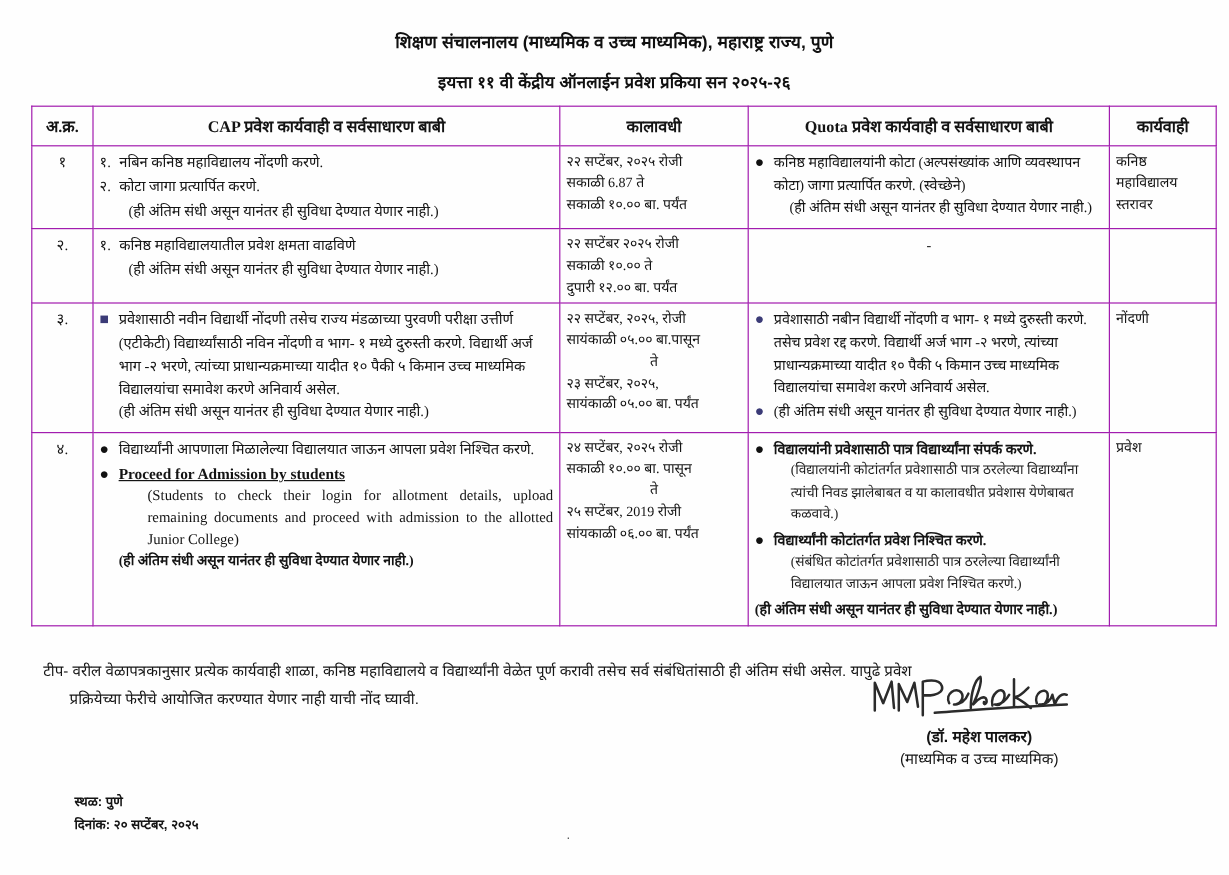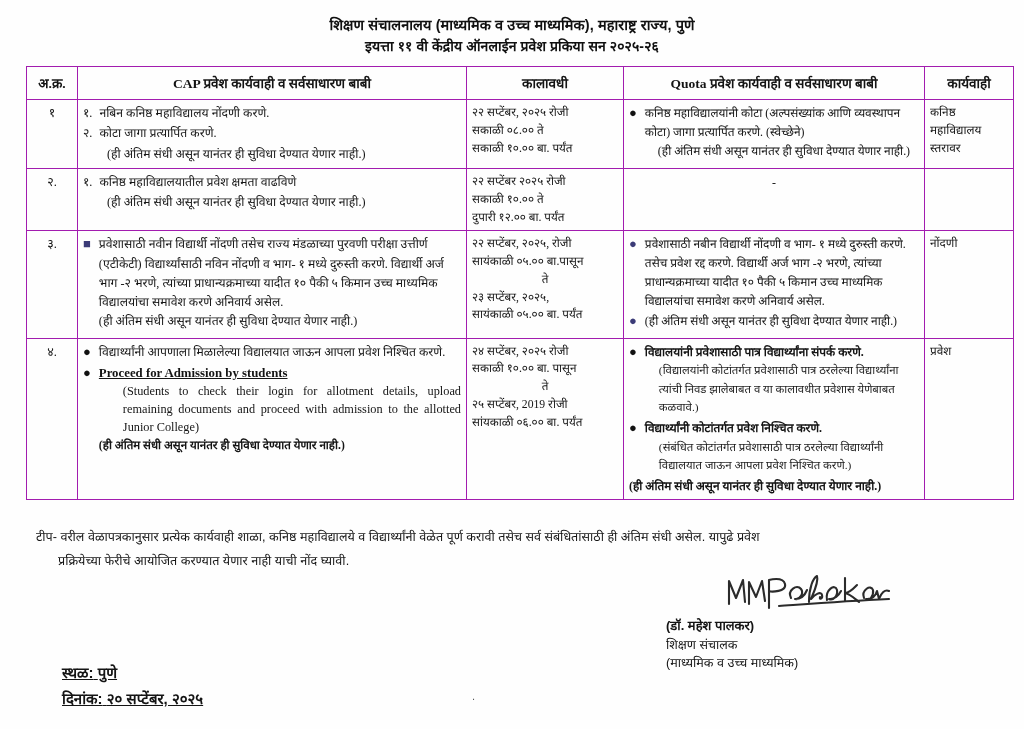--- a/index.html
+++ b/index.html
@@ -26,20 +26,21 @@
   .doc-head {
     padding-top: 14px;
     text-align: center;
     line-height: 1.55;
   }
   .doc-head .line {
     font-size: 14.5px;
     font-weight: bold;
     color: #101010;
     letter-spacing: 0.1px;
+    margin-top: 11px;
   }
   .doc-head .line2 { font-size: 14px; }
   .doc-head .line3 { font-size: 13.5px; }
 
   
   .tbl-wrap {
     margin: 8px 26px 0 26px;
   }
   table.sched {
     width: 100%;
@@ -157,42 +158,42 @@
     font-size: 12.6px;
     line-height: 1.85;
     text-align: justify;
   }
   .footnote .l2 { display: block; padding-left: 22px; }
 
   
   .sig-block {
     position: absolute;
     right: 58px;
-    top: 568px;
+    top: 556px;
     width: 300px;
+    text-align: center;
     line-height: 1.5;
   }
   .sig-svg { display: block; margin: 0 auto 2px auto; }
   .sig-name {
     font-size: 13px;
     font-weight: bold;
     margin-top: 2px;
   }
   .sig-line {
     font-size: 12.6px;
   }
 
   .place-block {
     position: absolute;
     left: 62px;
     top: 660px;
-    font-size: 15px;
+    font-size: 11px;
     font-weight: bold;
     line-height: 1.75;
-    text-decoration: underline;
   }
   .tiny-dot {
     position: absolute;
     left: 472px;
     top: 690px;
     font-size: 11px;
     color: #555;
   }
 </style>
 </head>
@@ -226,21 +227,21 @@
               <span class="txt">नबिन कनिष्ठ महाविद्यालय नोंदणी करणे.</span>
             </div>
             <div class="numitem">
               <span class="num">२.</span>
               <span class="txt">कोटा जागा प्रत्यार्पित करणे.</span>
             </div>
             <span class="indent">(ही अंतिम संधी असून यानंतर ही सुविधा देण्यात येणार नाही.)</span>
           </td>
           <td class="dur">
             <div>२२ सप्टेंबर, २०२५ रोजी</div>
-            <div>सकाळी ०८.०० ते</div>
+            <div>सकाळी 6.87 ते</div>
             <div>सकाळी १०.०० बा. पर्यंत</div>
           </td>
           <td class="quota">
             <div class="bul">
               <span class="dot dark">●</span>
               <span class="body">
                 <span>कनिष्ठ महाविद्यालयांनी कोटा (अल्पसंख्यांक आणि व्यवस्थापन कोटा) जागा प्रत्यार्पित करणे. (स्वेच्छेने)</span>
                 <span class="indent-sm">(ही अंतिम संधी असून यानंतर ही सुविधा देण्यात येणार नाही.)</span>
               </span>
             </div>
@@ -359,21 +360,20 @@
         <path d="M48 40 L48 12 C48 12 62 8 64 16 C66 24 50 24 48 23"></path>
         <path d="M70 30 C66 22 76 16 80 21 C83 25 79 32 74 31 C80 31 84 27 86 22"></path>
         <path d="M88 34 C88 20 92 10 96 8 C98 14 92 26 90 31 C94 26 100 23 101 27 C102 31 98 32 99 29"></path>
         <path d="M106 32 C104 22 114 15 116 22 C117 28 112 33 108 31 C113 32 118 27 120 23"></path>
         <path d="M124 33 L124 10 M124 25 C129 25 133 20 136 17 M124 25 C129 26 133 30 138 34"></path>
         <path d="M143 30 C140 22 150 16 152 22 C153 28 148 34 145 31 C151 32 155 27 156 23 L158 31 C160 25 164 21 168 23"></path>
         <path d="M58 38 C86 36 124 33 168 31"></path>
       </g>
     </svg>
     <div class="sig-name">(डॉ. महेश पालकर)</div>
-    <div class="sig-line">शिक्षण संचालक</div>
     <div class="sig-line">(माध्यमिक व उच्च माध्यमिक)</div>
   </div>
 
   <div class="place-block">
     <div>
       <span>स्थळ:</span>
       <span>पुणे</span>
     </div>
     <div>
       <span>दिनांक:</span>

